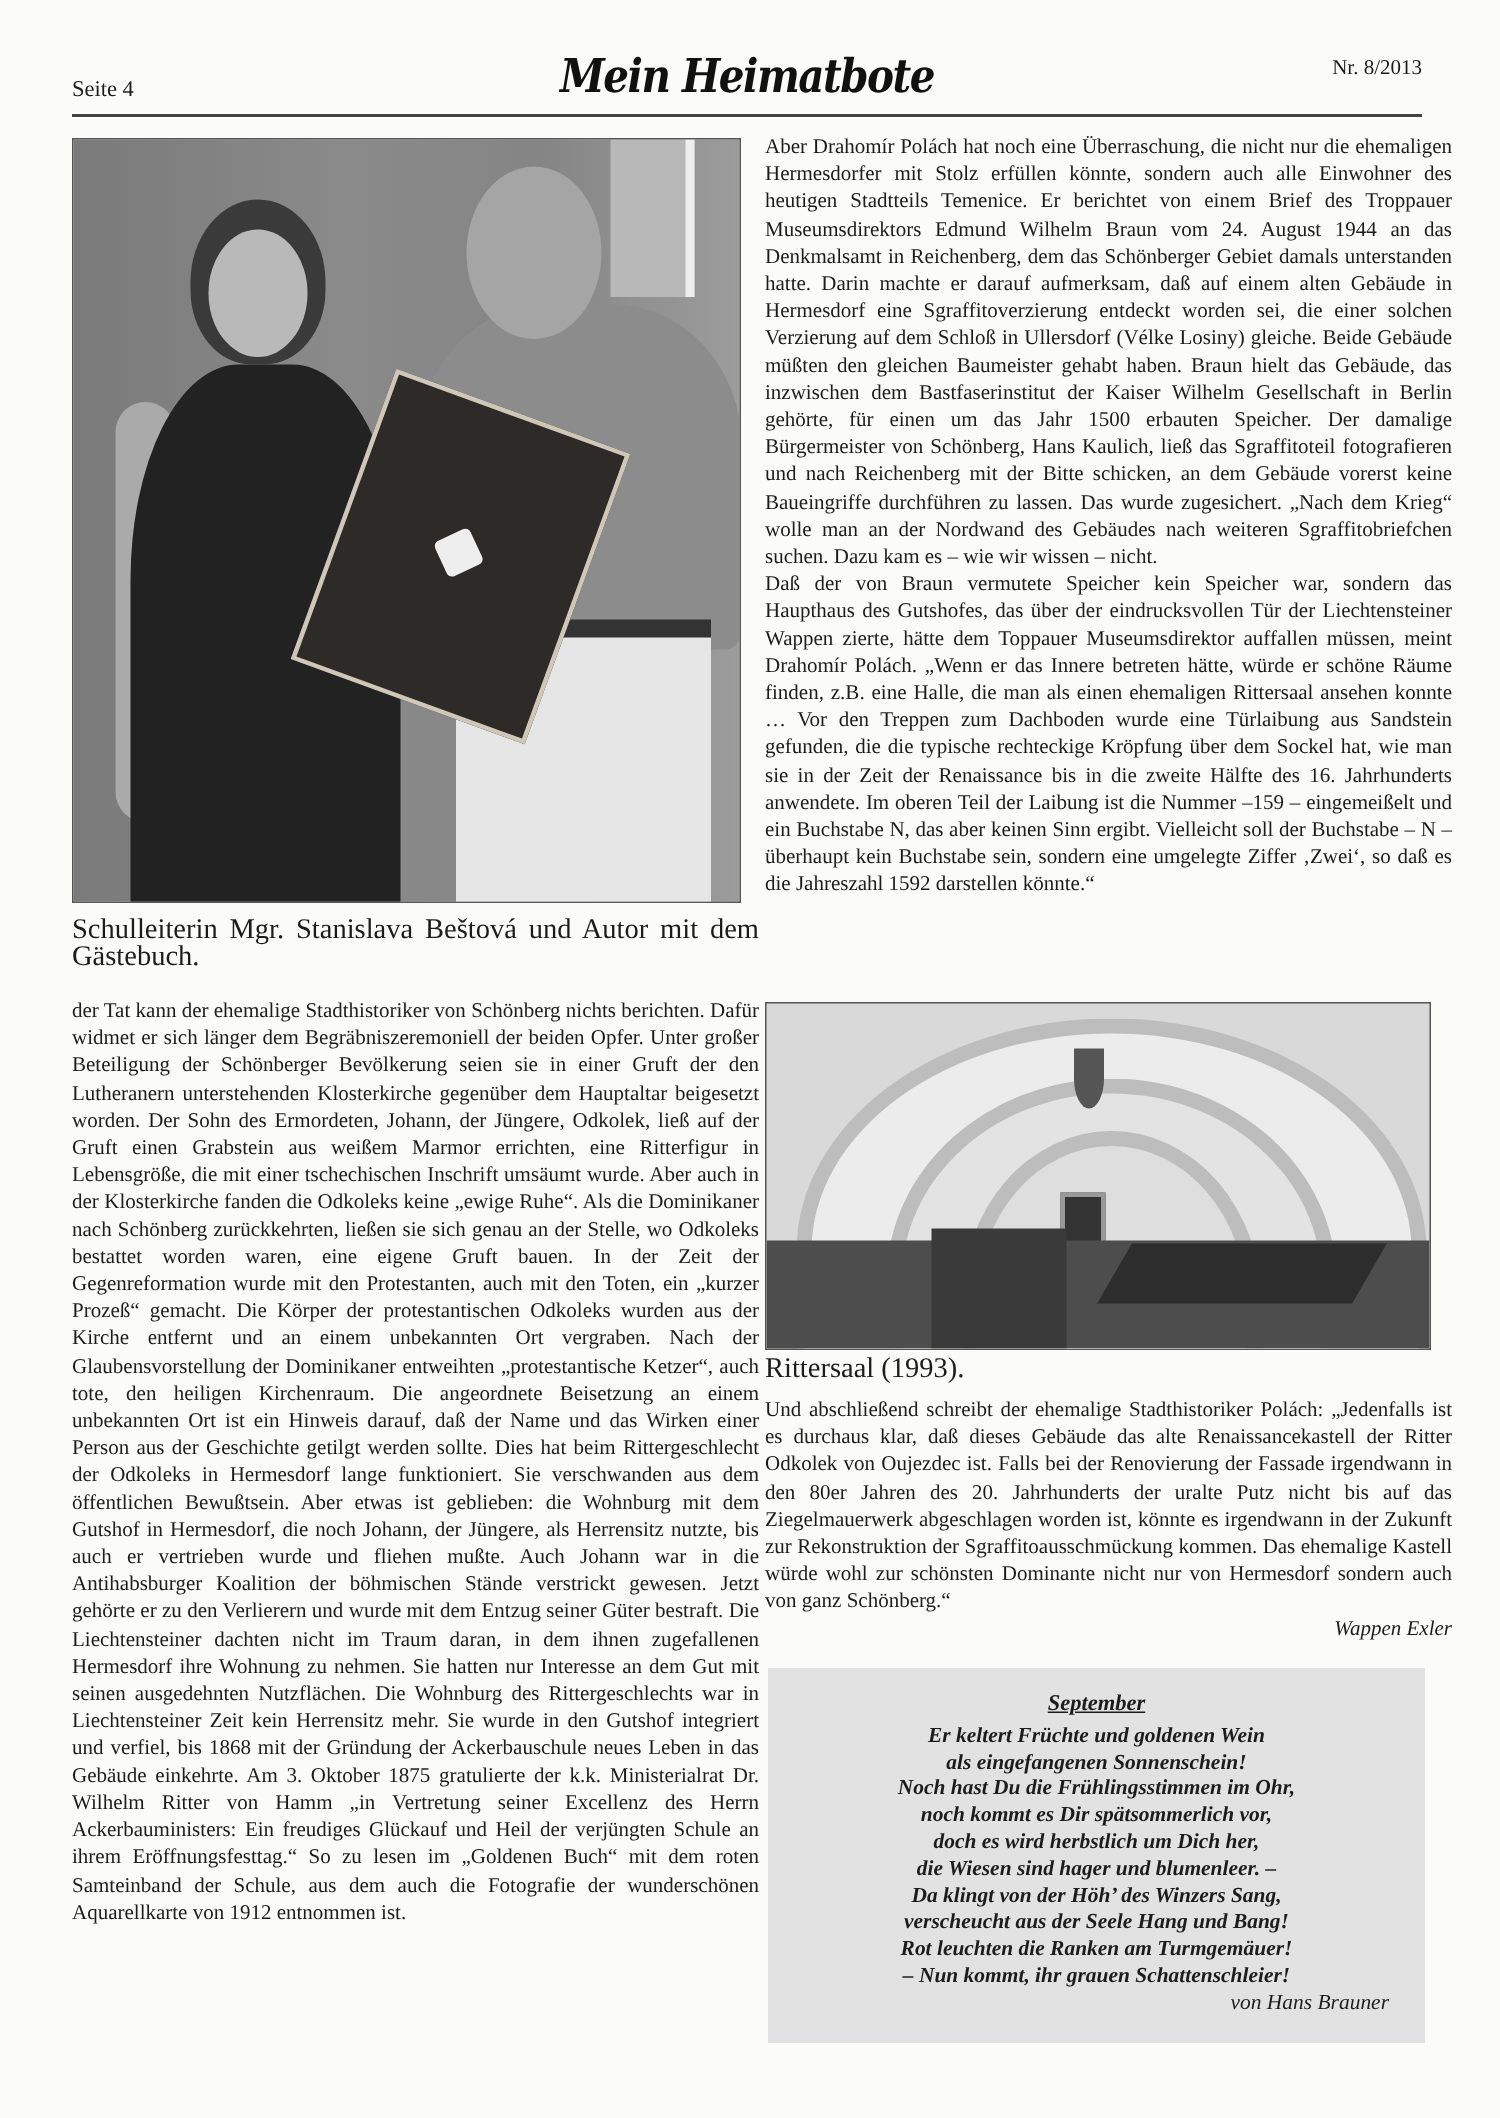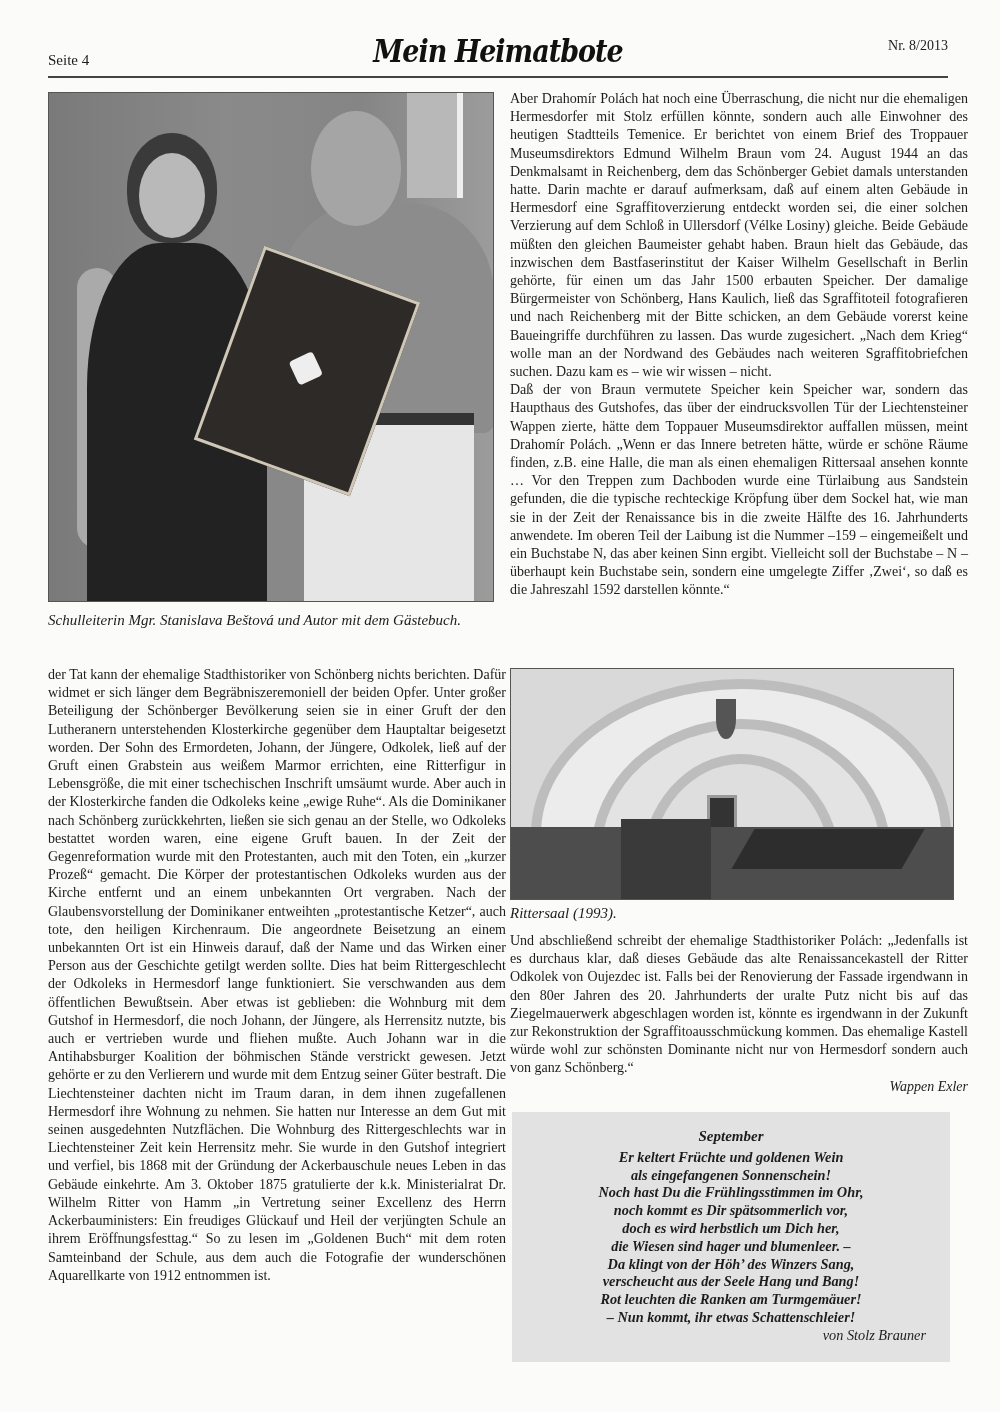--- a/index.html
+++ b/index.html
@@ -34,41 +34,41 @@
   .woman-body { position:absolute; left:38px; top:150px; width:180px; height:360px; border-radius:40% 40% 0 0; background:#222; }
   .woman-arm-l { position:absolute; left:28px; top:175px; width:40px; height:280px; border-radius:20px; background:#aaa; }
   .man-head { position:absolute; left:262px; top:18px; width:90px; height:115px; border-radius:50%; background:#a5a5a5; }
   .man-body { position:absolute; left:230px; top:110px; width:215px; height:230px; border-radius:40% 40% 5% 5%; background:#8c8c8c; }
   .man-legs { position:absolute; left:255px; top:325px; width:170px; height:190px; background:#e6e6e6; }
   .man-belt { position:absolute; left:255px; top:320px; width:170px; height:12px; background:#333; }
   .book { position:absolute; left:175px; top:175px; width:160px; height:200px; background:#2e2a28; border:3px solid #cfc7b7;
           transform: rotate(20deg); }
   .book-star { position:absolute; left:65px; top:85px; width:26px; height:26px; background:#eee; border-radius:4px; transform: rotate(45deg); }
 
-  .caption { position: absolute; font-style: italic; font-size: 15px; line-height: 18px; text-align: justify; }
+  .caption { position: absolute; font-size: 19px; line-height: 18px; text-align: justify; }
   .caption1 { left: 48px; top: 611px; width: 458px; }
 
   .photo2 { left: 510px; top: 668px; width: 442px; height: 230px; background: #d9d9d9; }
   .vault { position:absolute; border-radius: 50% 50% 0 0; border: 10px solid #bdbdbd; border-bottom: none; background: #ececec; }
   .v1 { left: 20px; top: 10px; width: 400px; height: 300px; }
   .v2 { left: 80px; top: 50px; width: 280px; height: 260px; background:#e3e3e3; }
   .v3 { left: 130px; top: 85px; width: 180px; height: 220px; background:#dedede; }
   .door { position:absolute; left:196px; top:126px; width:24px; height:48px; background:#333; border:3px solid #999; }
   .floor { position:absolute; left:0; bottom:0; width:100%; height:72px; background:#4d4d4d; }
   .tables-l { position:absolute; left:110px; bottom:0; width:90px; height:80px; background:#3a3a3a; }
   .tables-r { position:absolute; right:40px; bottom:30px; width:170px; height:40px; background:#2d2d2d; transform: skewX(-30deg); }
   .chand { position:absolute; left:205px; top:30px; width:20px; height:40px; border-radius: 0 0 50% 50%; background:#555; }
 
   .caption2 { left: 510px; top: 904px; width: 458px; }
 
   .poem-box {
     position: absolute; left: 512px; top: 1112px; width: 438px; height: 250px; background: #e2e2e2;
     font-style: italic; font-size: 14.3px; line-height: 17.8px; text-align: center;
   }
-  .poem-title { font-weight: bold; font-size: 15px; margin-top: 16px; margin-bottom: 3px; }
+  .poem-title { font-weight: bold; font-size: 15px; margin-top: 16px; margin-bottom: 3px; text-decoration: underline; }
   .poem-line { display: block; font-weight: bold; }
   .poem-author { display: block; text-align: right; padding-right: 24px; }
 
   .signature { display: block; text-align: right; font-style: italic; }
 </style>
 </head>
 <body>
 
 <div class="header">
   <span class="page-no">Seite 4</span>
@@ -123,15 +123,15 @@
   <div class="poem-title">September</div>
   <span class="poem-line">Er keltert Früchte und goldenen Wein</span>
   <span class="poem-line">als eingefangenen Sonnenschein!</span>
   <span class="poem-line">Noch hast Du die Frühlingsstimmen im Ohr,</span>
   <span class="poem-line">noch kommt es Dir spätsommerlich vor,</span>
   <span class="poem-line">doch es wird herbstlich um Dich her,</span>
   <span class="poem-line">die Wiesen sind hager und blumenleer. –</span>
   <span class="poem-line">Da klingt von der Höh’ des Winzers Sang,</span>
   <span class="poem-line">verscheucht aus der Seele Hang und Bang!</span>
   <span class="poem-line">Rot leuchten die Ranken am Turmgemäuer!</span>
-  <span class="poem-line">– Nun kommt, ihr etwas Schattenschleier!</span>
-  <span class="poem-author">von Stolz Brauner</span>
+  <span class="poem-line">– Nun kommt, ihr grauen Schattenschleier!</span>
+  <span class="poem-author">von Hans Brauner</span>
 </div>
 
 </body></html>

